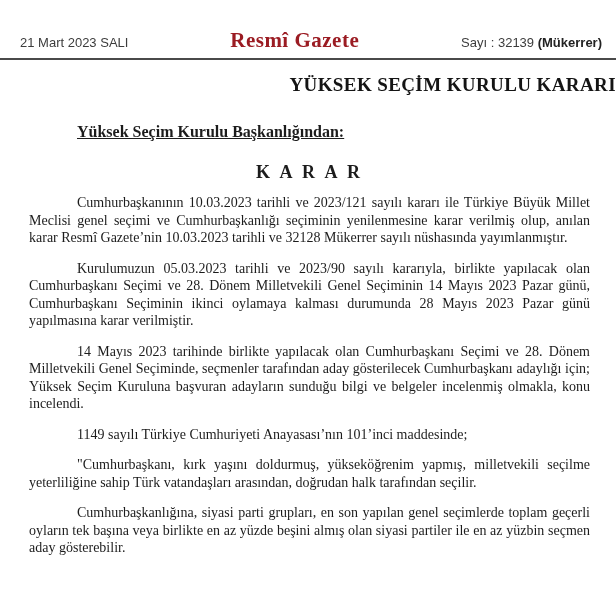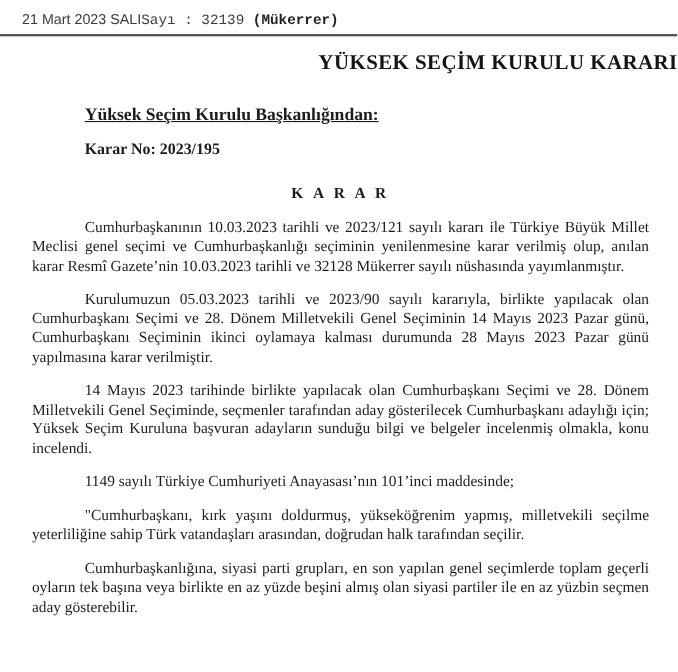--- a/index.html
+++ b/index.html
@@ -10,38 +10,38 @@
     height: 611px;
     background: #ffffff;
     color: #1c1c1c;
     font-family: "Liberation Serif", serif;
     overflow: hidden;
   }
   
   .gz-header {
     display: flex;
     align-items: baseline;
-    padding: 10px 14px 0 20px;
+    padding: 28px 14px 0 20px;
   }
   .gz-date {
     font-family: "Liberation Sans", sans-serif;
     font-size: 13px;
     color: #3c3c3c;
     white-space: nowrap;
   }
   .gz-masthead {
     flex: 1;
     text-align: center;
     font-family: "Liberation Serif", serif;
     font-weight: bold;
     font-size: 21px;
     letter-spacing: 0.5px;
   }
   .gz-issue {
-    font-family: Liberation Mono, monospace;
+    font-family: Liberation Sans, sans-serif;
     font-size: 13px;
     color: #3c3c3c;
     white-space: nowrap;
   }
   .gz-issue b { color: #222; }
   .gz-rule {
     margin-top: 5px;
     border-top: 2px solid #4a4a4a;
   }
   
@@ -69,21 +69,21 @@
   .karar-no {
     margin-top: 14px;
     margin-left: 48px;
     font-weight: bold;
     font-size: 14.5px;
   }
   .karar-heading {
     margin-top: 23px;
     text-align: center;
     font-weight: bold;
-    font-size: 14px;
+    font-size: 18px;
     letter-spacing: 3px;
   }
   p.body-par {
     margin-top: 13px;
     text-align: justify;
     text-indent: 48px;
   }
   p.body-par.quote-open { }
   .section-heading {
     margin-top: 17px;
@@ -93,30 +93,30 @@
     letter-spacing: 0.2px;
   }
 </style>
 </head>
 <body>
 
 <div class="page">
 
   <header class="gz-header">
     <span class="gz-date">21 Mart 2023 SALI</span>
+    <span class="gz-masthead" style="color: rgb(155, 28, 35);">Resmî Gazete</span>
     <span class="gz-issue"><span>Sayı : 32139 </span><b>(Mükerrer)</b></span>
   </header>
 
   <div class="gz-rule"></div>
 
   <h1 class="doc-title">YÜKSEK SEÇİM KURULU KARARI</h1>
 
   <main class="doc-body">
     <p class="from-line">Yüksek Seçim Kurulu Başkanlığından:</p>
-    <p class="karar-no">Karar No: 2023/195</p>
     <p class="karar-heading">K A R A R</p>
 
     <p class="body-par">Cumhurbaşkanının 10.03.2023 tarihli ve 2023/121 sayılı kararı ile Türkiye Büyük Millet Meclisi genel seçimi ve Cumhurbaşkanlığı seçiminin yenilenmesine karar verilmiş olup, anılan karar Resmî Gazete’nin 10.03.2023 tarihli ve 32128 Mükerrer sayılı nüshasında yayımlanmıştır.</p>
     <p class="body-par">Kurulumuzun 05.03.2023 tarihli ve 2023/90 sayılı kararıyla, birlikte yapılacak olan Cumhurbaşkanı Seçimi ve 28. Dönem Milletvekili Genel Seçiminin 14 Mayıs 2023 Pazar günü, Cumhurbaşkanı Seçiminin ikinci oylamaya kalması durumunda 28 Mayıs 2023 Pazar günü yapılmasına karar verilmiştir.</p>
     <p class="body-par">14 Mayıs 2023 tarihinde birlikte yapılacak olan Cumhurbaşkanı Seçimi ve 28. Dönem Milletvekili Genel Seçiminde, seçmenler tarafından aday gösterilecek Cumhurbaşkanı adaylığı için; Yüksek Seçim Kuruluna başvuran adayların sunduğu bilgi ve belgeler incelenmiş olmakla, konu incelendi.</p>
 
 
     <p class="body-par">1149 sayılı Türkiye Cumhuriyeti Anayasası’nın 101’inci maddesinde;</p>
     <p class="body-par quote-open">"Cumhurbaşkanı, kırk yaşını doldurmuş, yükseköğrenim yapmış, milletvekili seçilme yeterliliğine sahip Türk vatandaşları arasından, doğrudan halk tarafından seçilir.</p>
     <p class="body-par">Cumhurbaşkanlığına, siyasi parti grupları, en son yapılan genel seçimlerde toplam geçerli oyların tek başına veya birlikte en az yüzde beşini almış olan siyasi partiler ile en az yüzbin seçmen aday gösterebilir.</p>

